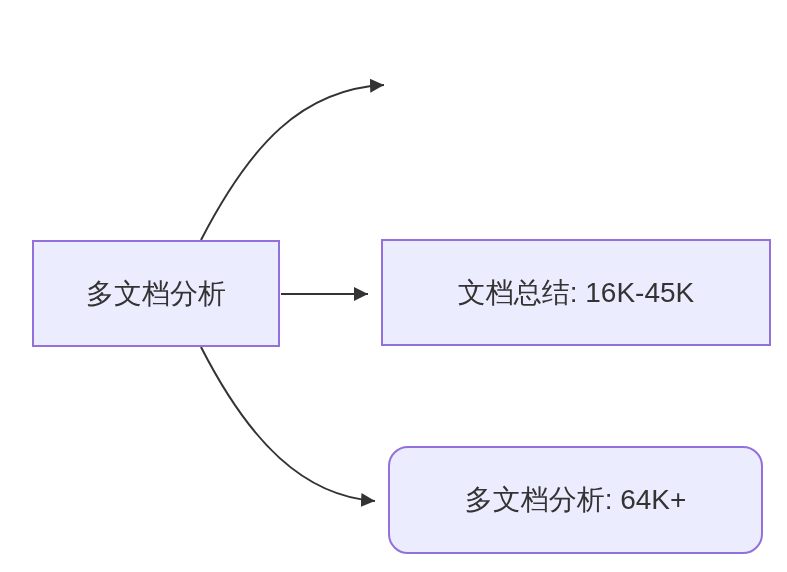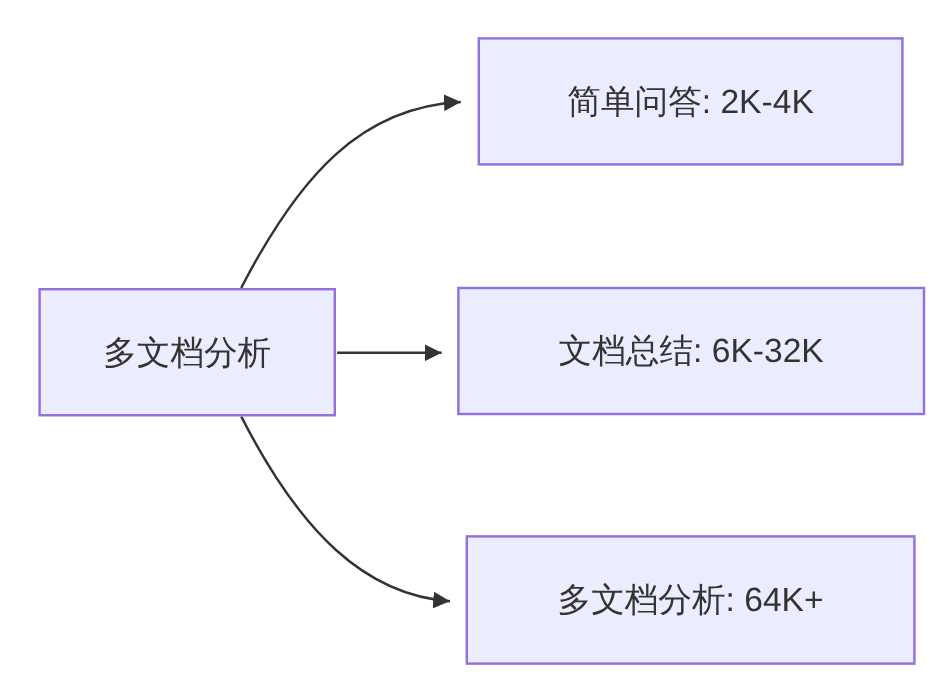--- a/index.html
+++ b/index.html
@@ -38,21 +38,21 @@
       justify-content: center;
       color: #333333;
       font-size: 28px;
       line-height: 1.2;
       text-align: center;
       white-space: nowrap;
     }
     .node-root    { left: 32px;  top: 240px; width: 248px; height: 107px; }
     .node-branch0 { left: 398px; top: 31px;  width: 355px; height: 107px; }
     .node-branch1 { left: 381px; top: 239px; width: 390px; height: 107px; }
-    .node-branch2 { left: 388px; top: 446px; width: 375px; height: 108px; }
+    .node-branch2 { left: 388px; top: 446px; width: 375px; height: 108px; border-radius: 20px; }
   </style>
 </head>
 <body>
 
 <div class="canvas">
 
   <svg class="edges-svg" viewBox="0 0 787 572" xmlns="http://www.w3.org/2000/svg" aria-hidden="true">
     <defs>
       <marker id="arrowhead" viewBox="0 0 10 10" refX="10" refY="5" markerWidth="7" markerHeight="7" orient="auto">
         <path d="M0,0 L10,5 L0,10 z" fill="#333333"></path>
@@ -60,25 +60,22 @@
     </defs>
     <path class="edge" d="M 201 240 C 250 145 302 89 384 85" marker-end="url(#arrowhead)"></path>
     <path class="edge" d="M 281 294 L 368 294" marker-end="url(#arrowhead)"></path>
     <path class="edge" d="M 201 347 C 250 443 304 496 375 501" marker-end="url(#arrowhead)"></path>
   </svg>
 
   <div class="node node-root">
     <span>多文档分析</span>
   </div>
 
-  <div class="node node-branch0">
-    <span>简单问答: 2K-4K</span>
-  </div>
 
   <div class="node node-branch1">
-    <span>文档总结: 6K-32K</span>
+    <span>文档总结: 16K-45K</span>
   </div>
 
   <div class="node node-branch2">
     <span>多文档分析: 64K+</span>
   </div>
 
 </div>
 
 </body></html>

